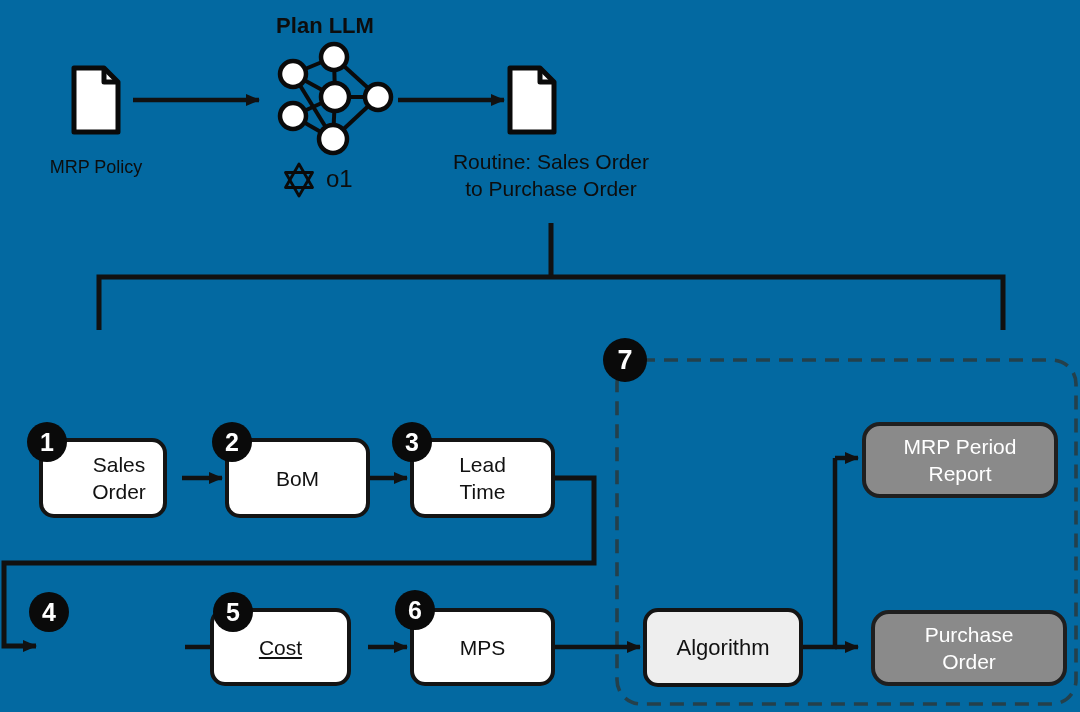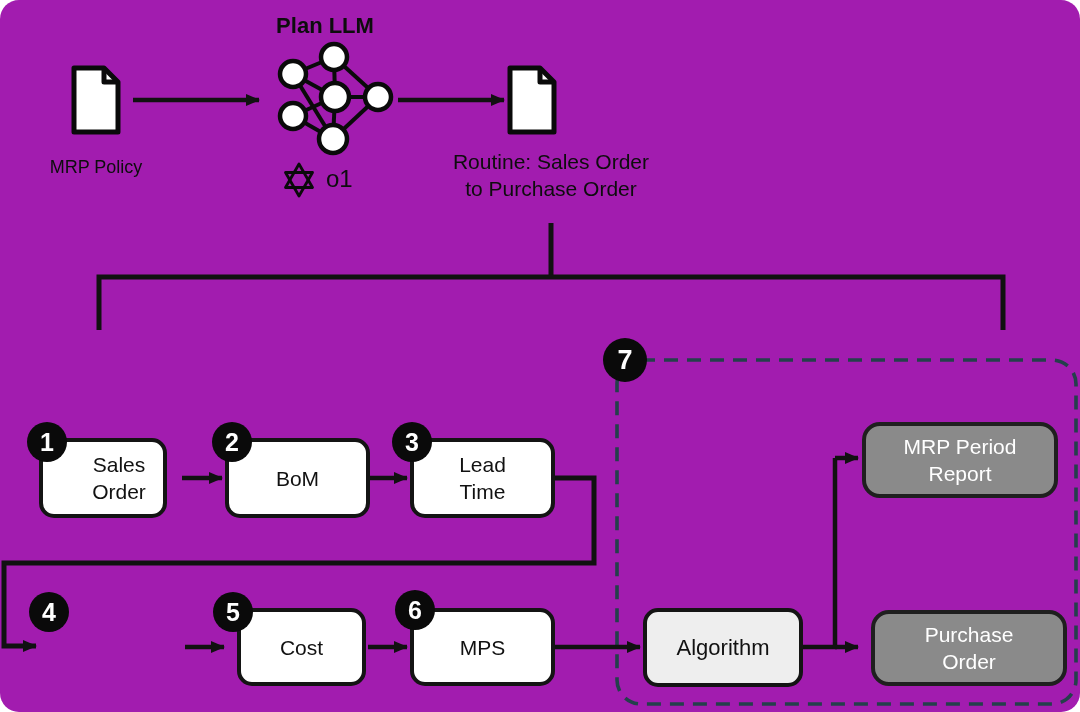--- a/index.html
+++ b/index.html
@@ -1,23 +1,22 @@
 <!DOCTYPE html>
 <html><head>
 <meta charset="utf-8">
 <style>
   html,body{margin:0;padding:0;background:#ffffff;}
   #canvas{
     position:relative;
     width:1080px;height:712px;
-    background:#a21caf;
+    background:#0369a1;
     font-family:"Liberation Sans", sans-serif;
     color:#111111;
     overflow:hidden;
-    border-radius:19px;
   }
   #wires{position:absolute;left:0;top:0;width:1080px;height:712px;z-index:1;}
   .label{
     position:absolute;z-index:2;
     text-align:center;white-space:pre-line;
     color:#0d0d0d;
   }
   .box{
     position:absolute;z-index:2;box-sizing:border-box;
     border:4px solid #141414;border-radius:15px;background:#ffffff;
@@ -123,21 +122,21 @@
 Order</span>
   </div>
   <div class="box" style="left:225px;top:438px;width:145px;height:80px;">
     <span>BoM</span>
   </div>
   <div class="box" style="left:410px;top:438px;width:145px;height:80px;">
     <span>Lead
 Time</span>
   </div>
 
-  <div class="box" style="left:237px;top:608px;width:129px;height:78px;">
+  <div class="box" style="left:210px;top:608px;width:141px;height:78px;text-decoration:underline;">
     <span>Cost</span>
   </div>
   <div class="box" style="left:410px;top:608px;width:145px;height:78px;">
     <span>MPS</span>
   </div>
 
   <div class="box light" style="left:643px;top:608px;width:160px;height:79px;font-size:22px;">
     <span>Algorithm</span>
   </div>
   <div class="box gray" style="left:862px;top:422px;width:196px;height:76px;border-radius:18px;">

